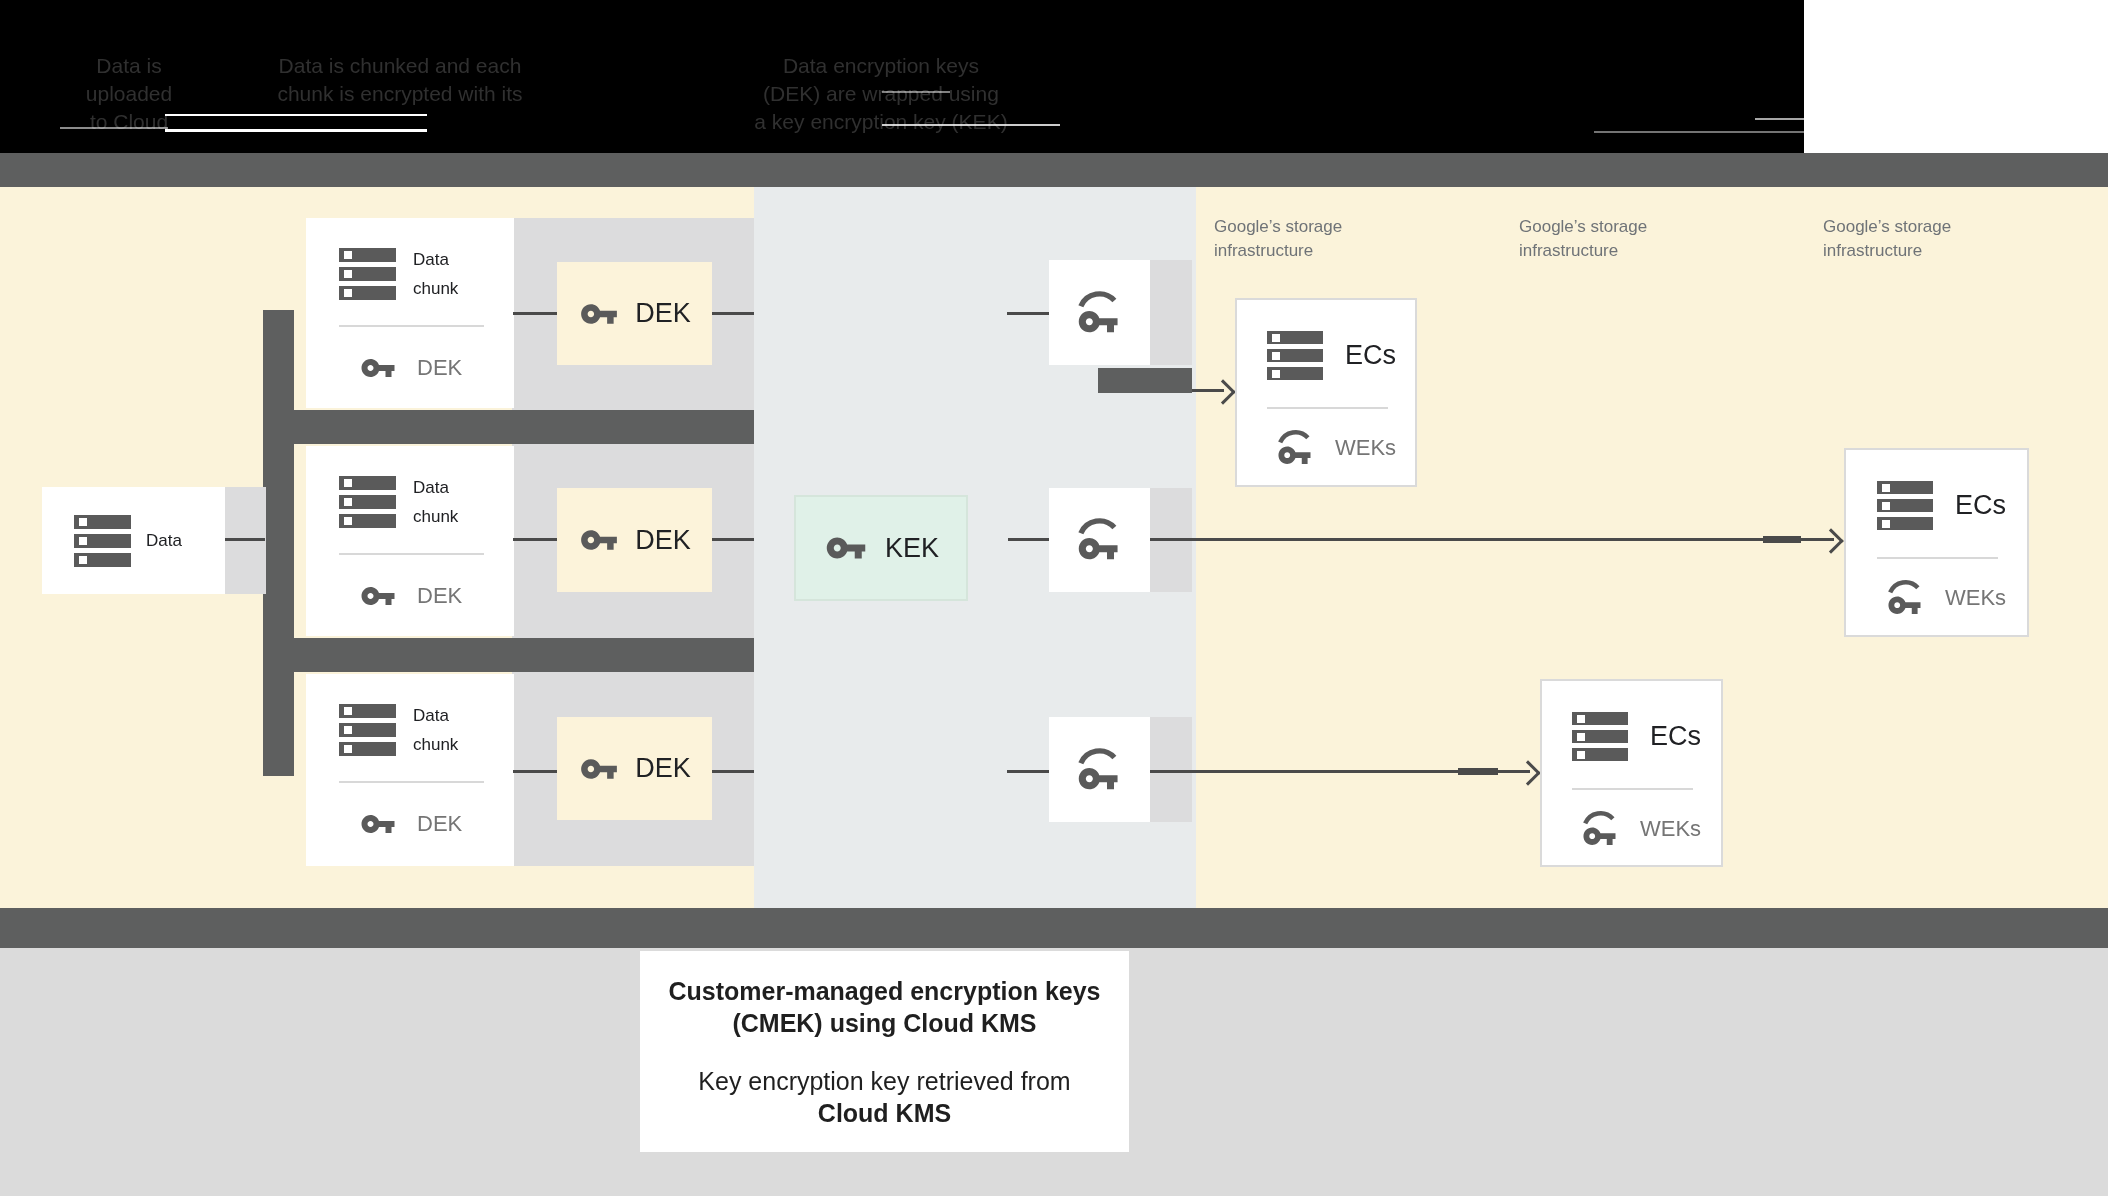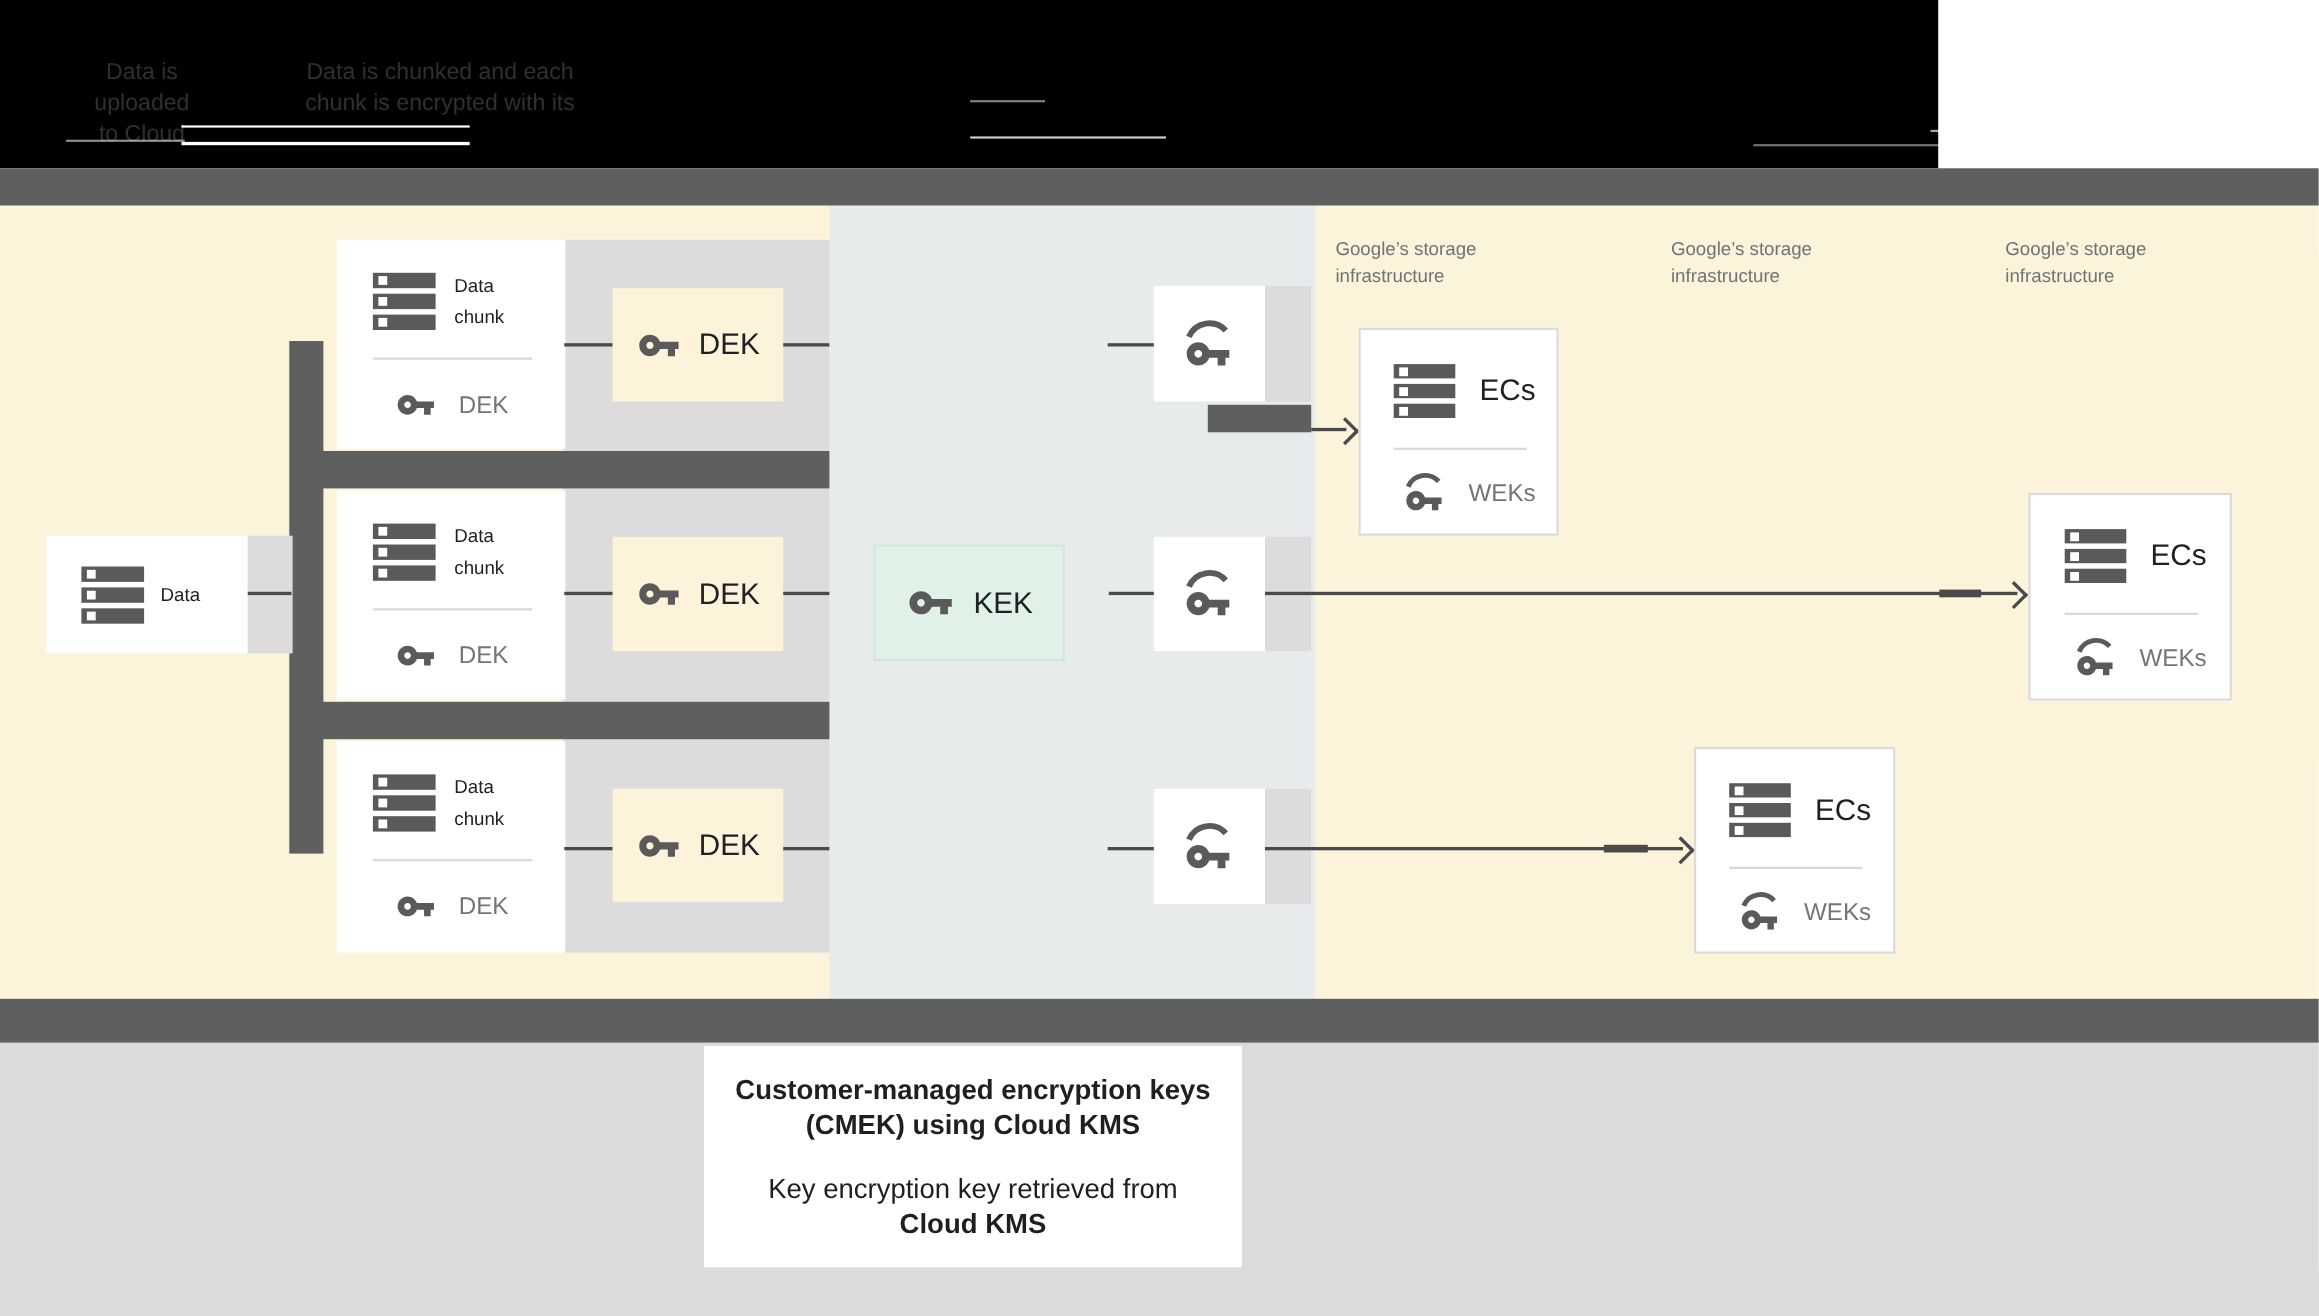--- a/index.html
+++ b/index.html
@@ -4,21 +4,21 @@
 <style>
   html,body { margin:0; padding:0; background:#ffffff; }
   #screen {
     position:relative; width:2108px; height:1196px; overflow:hidden;
     font-family:"Liberation Sans","DejaVu Sans",sans-serif;
     -webkit-font-smoothing:antialiased;
   }
   .abs { position:absolute; }
 
   
-  .hdr { left:0; top:0; width:1762px; height:153px; background:#000000; }
+  .hdr { left:0; top:0; width:1762px; height:153px; background:#000000;padding-left:42px; }
   .step { position:absolute; text-align:center; color:#303030; font-size:21px; line-height:28px; }
   .step.wide { line-height:33px; }
   .glitch { position:absolute; background:#ffffff; }
 
   
   .bar { background:#5e5f5f; }
   .cream { background:#fbf3da; }
   .midband { background:#e8ebec; }
   .footer { background:#dbdbdb; }
   .graycol { background:#dcdcdd; }
@@ -64,20 +64,25 @@
 
   <div class="abs hdr">
     <div class="step" style="left:40px; top:52px; width:178px;">
       <div>Data is</div>
       <div>uploaded</div>
       <div>to Cloud</div>
     </div>
     <div class="step" style="left:262px; top:52px; width:276px;">
       <div>Data is chunked and each</div>
       <div>chunk is encrypted with its</div>
+    </div>
+    <div class="step" style="left:739px; top:52px; width:284px;">
+      <div>Data encryption keys</div>
+      <div>(DEK) are wrapped using</div>
+      <div>a key encryption key (KEK)</div>
     </div>
 
     <div class="glitch" style="left:60px; top:127px; width:108px; height:2px; opacity:.55;"></div>
     <div class="glitch" style="left:165px; top:114px; width:262px; height:2px;"></div>
     <div class="glitch" style="left:165px; top:129px; width:262px; height:3px;"></div>
     <div class="glitch" style="left:882px; top:91px; width:68px; height:2px; opacity:.5;"></div>
     <div class="glitch" style="left:882px; top:124px; width:178px; height:2px; opacity:.8;"></div>
     <div class="glitch" style="left:1755px; top:118px; width:162px; height:2px; opacity:.65;"></div>
     <div class="glitch" style="left:1594px; top:131px; width:230px; height:2px; opacity:.45;"></div>
   </div>

